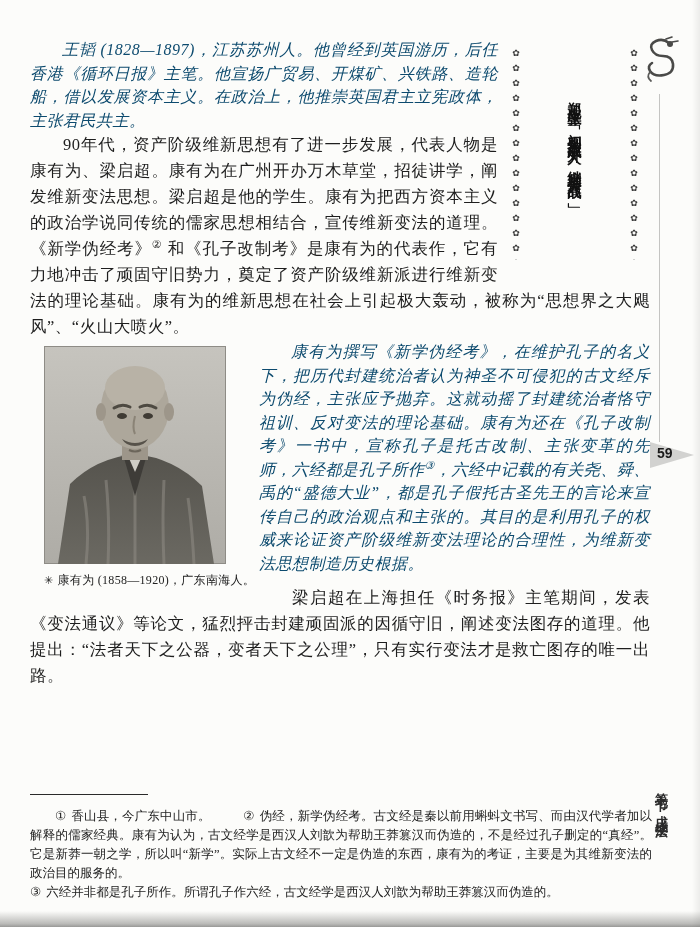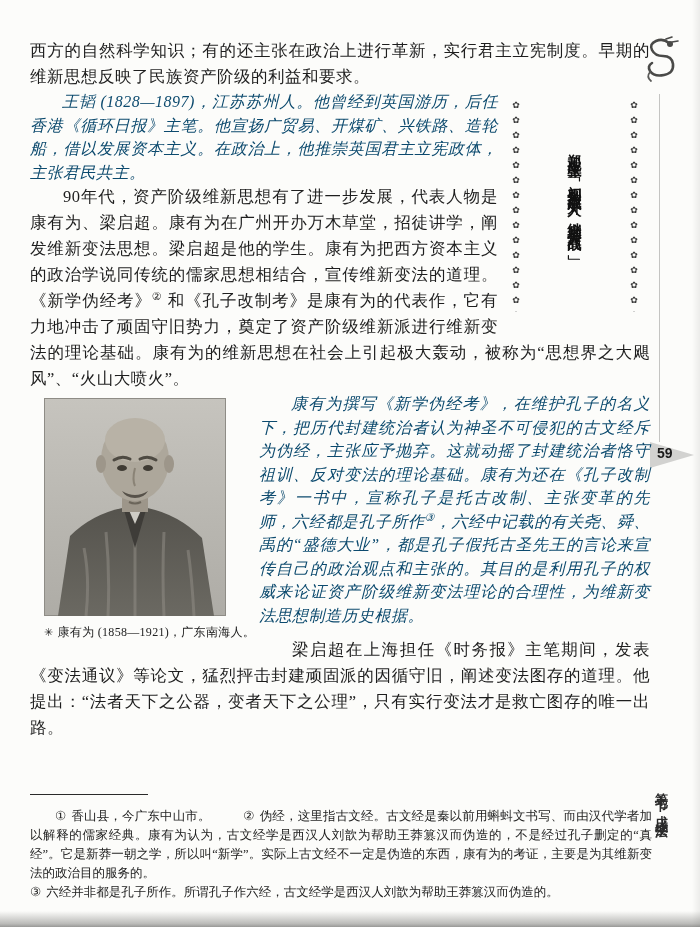--- a/index.html
+++ b/index.html
@@ -124,21 +124,20 @@
   <div class="page-num-tri">
     <svg width="46" height="34" viewBox="0 0 46 34">
       <polygon points="0,4 44,17 0,30" fill="#d2d2d0"></polygon>
     </svg>
     <span class="page-num-label">59</span>
   </div>
   <div class="chapter-vert"><span>第七节</span><span class="chapter-gap"></span><span>戊戌变法</span></div>
 
   <div class="content">
 
-    <p class="body-text">西方的自然科学知识；有的还主张在政治上进行革新，实行君主立宪制度。早期的维新思想反映了民族资产阶级的利益和要求。</p>
 
     <div class="sidebar-quote">
       <div class="orn-strip">✿✿✿✿✿✿✿✿✿✿✿✿✿✿✿✿</div>
       <div class="quote-vertical">郑观应主张：「初则学商战于外人，继则与外人商战。」</div>
       <div class="orn-strip">✿✿✿✿✿✿✿✿✿✿✿✿✿✿✿✿</div>
     </div>
 
     <p class="kai indent">王韬 (1828—1897)，江苏苏州人。他曾经到英国游历，后任香港《循环日报》主笔。他宣扬广贸易、开煤矿、兴铁路、造轮船，借以发展资本主义。在政治上，他推崇英国君主立宪政体，主张君民共主。</p>
 
 
@@ -171,31 +170,31 @@
         <ellipse cx="57" cy="66" rx="5" ry="9" fill="#9d968a"></ellipse>
         <ellipse cx="125" cy="66" rx="5" ry="9" fill="#9d968a"></ellipse>
 
         <path d="M70,62 q8,-5 16,-1 M96,61 q8,-4 16,1" fill="none" stroke="#4e4a42" stroke-width="3" stroke-linecap="round"></path>
         <ellipse cx="78" cy="70" rx="5" ry="3" fill="#3f3b34"></ellipse>
         <ellipse cx="104" cy="70" rx="5" ry="3" fill="#3f3b34"></ellipse>
         <path d="M91,70 q-3,12 0,18" fill="none" stroke="#8a8376" stroke-width="2"></path>
         <path d="M78,93 q13,8 26,0 q-4,7 -13,7 q-9,0 -13,-7 Z" fill="#57524a"></path>
         <path d="M85,104 q6,3 12,0" fill="none" stroke="#6b655a" stroke-width="2"></path>
       </svg>
-      <div class="photo-caption"><span class="caption-marker">✳</span><span>康有为 (1858—1921)，广东南海人。</span></div>
+      <div class="photo-caption"><span class="caption-marker">✳</span><span>康有为 (1858—1920)，广东南海人。</span></div>
     </div>
 
     <p class="kai indent"><span>康有为撰写《新学伪经考》，在维护孔子的名义下，把历代封建统治者认为神圣不可侵犯的古文经斥为伪经，主张应予抛弃。这就动摇了封建统治者恪守祖训、反对变法的理论基础。康有为还在《孔子改制考》一书中，宣称孔子是托古改制、主张变革的先师，六经都是孔子所作</span><span class="sup">③</span><span>，六经中记载的有关尧、舜、禹的“盛德大业”，都是孔子假托古圣先王的言论来宣传自己的政治观点和主张的。其目的是利用孔子的权威来论证资产阶级维新变法理论的合理性，为维新变法思想制造历史根据。</span></p>
 
     <p class="body-text indent para-liang">梁启超在上海担任《时务报》主笔期间，发表《变法通议》等论文，猛烈抨击封建顽固派的因循守旧，阐述变法图存的道理。他提出：“法者天下之公器，变者天下之公理”，只有实行变法才是救亡图存的唯一出路。</p>
 
   </div>
 
   <div class="footnotes">
     <hr class="fn-rule">
-    <p class="fn fn-first"><span class="fn-marker">①</span><span>香山县，今广东中山市。</span><span class="fn-gap"></span><span class="fn-marker">②</span><span>伪经，这里指古文经。古文经是秦以前用蝌蚪文书写、而由汉代学者加以解释的儒家经典。康有为认为，古文经学是西汉人刘歆为帮助王莽篡汉而伪造的，不是经过孔子删定的“真经”。它是新莽一朝之学，所以叫“新学”。实际上古文经不一定是伪造的东西，康有为的考证，主要是为其维新变法的政治目的服务的。</span></p>
+    <p class="fn fn-first"><span class="fn-marker">①</span><span>香山县，今广东中山市。</span><span class="fn-gap"></span><span class="fn-marker">②</span><span>伪经，新学伪经考。古文经是秦以前用蝌蚪文书写、而由汉代学者加以解释的儒家经典。康有为认为，古文经学是西汉人刘歆为帮助王莽篡汉而伪造的，不是经过孔子删定的“真经”。它是新莽一朝之学，所以叫“新学”。实际上古文经不一定是伪造的东西，康有为的考证，主要是为其维新变法的政治目的服务的。</span></p>
     <p class="fn"><span class="fn-marker">③</span><span>六经并非都是孔子所作。所谓孔子作六经，古文经学是西汉人刘歆为帮助王莽篡汉而伪造的。</span></p>
   </div>
 
   <div class="scan-edge-right"></div>
   <div class="scan-edge-bottom"></div>
 
 </div>
 
 </body></html>

